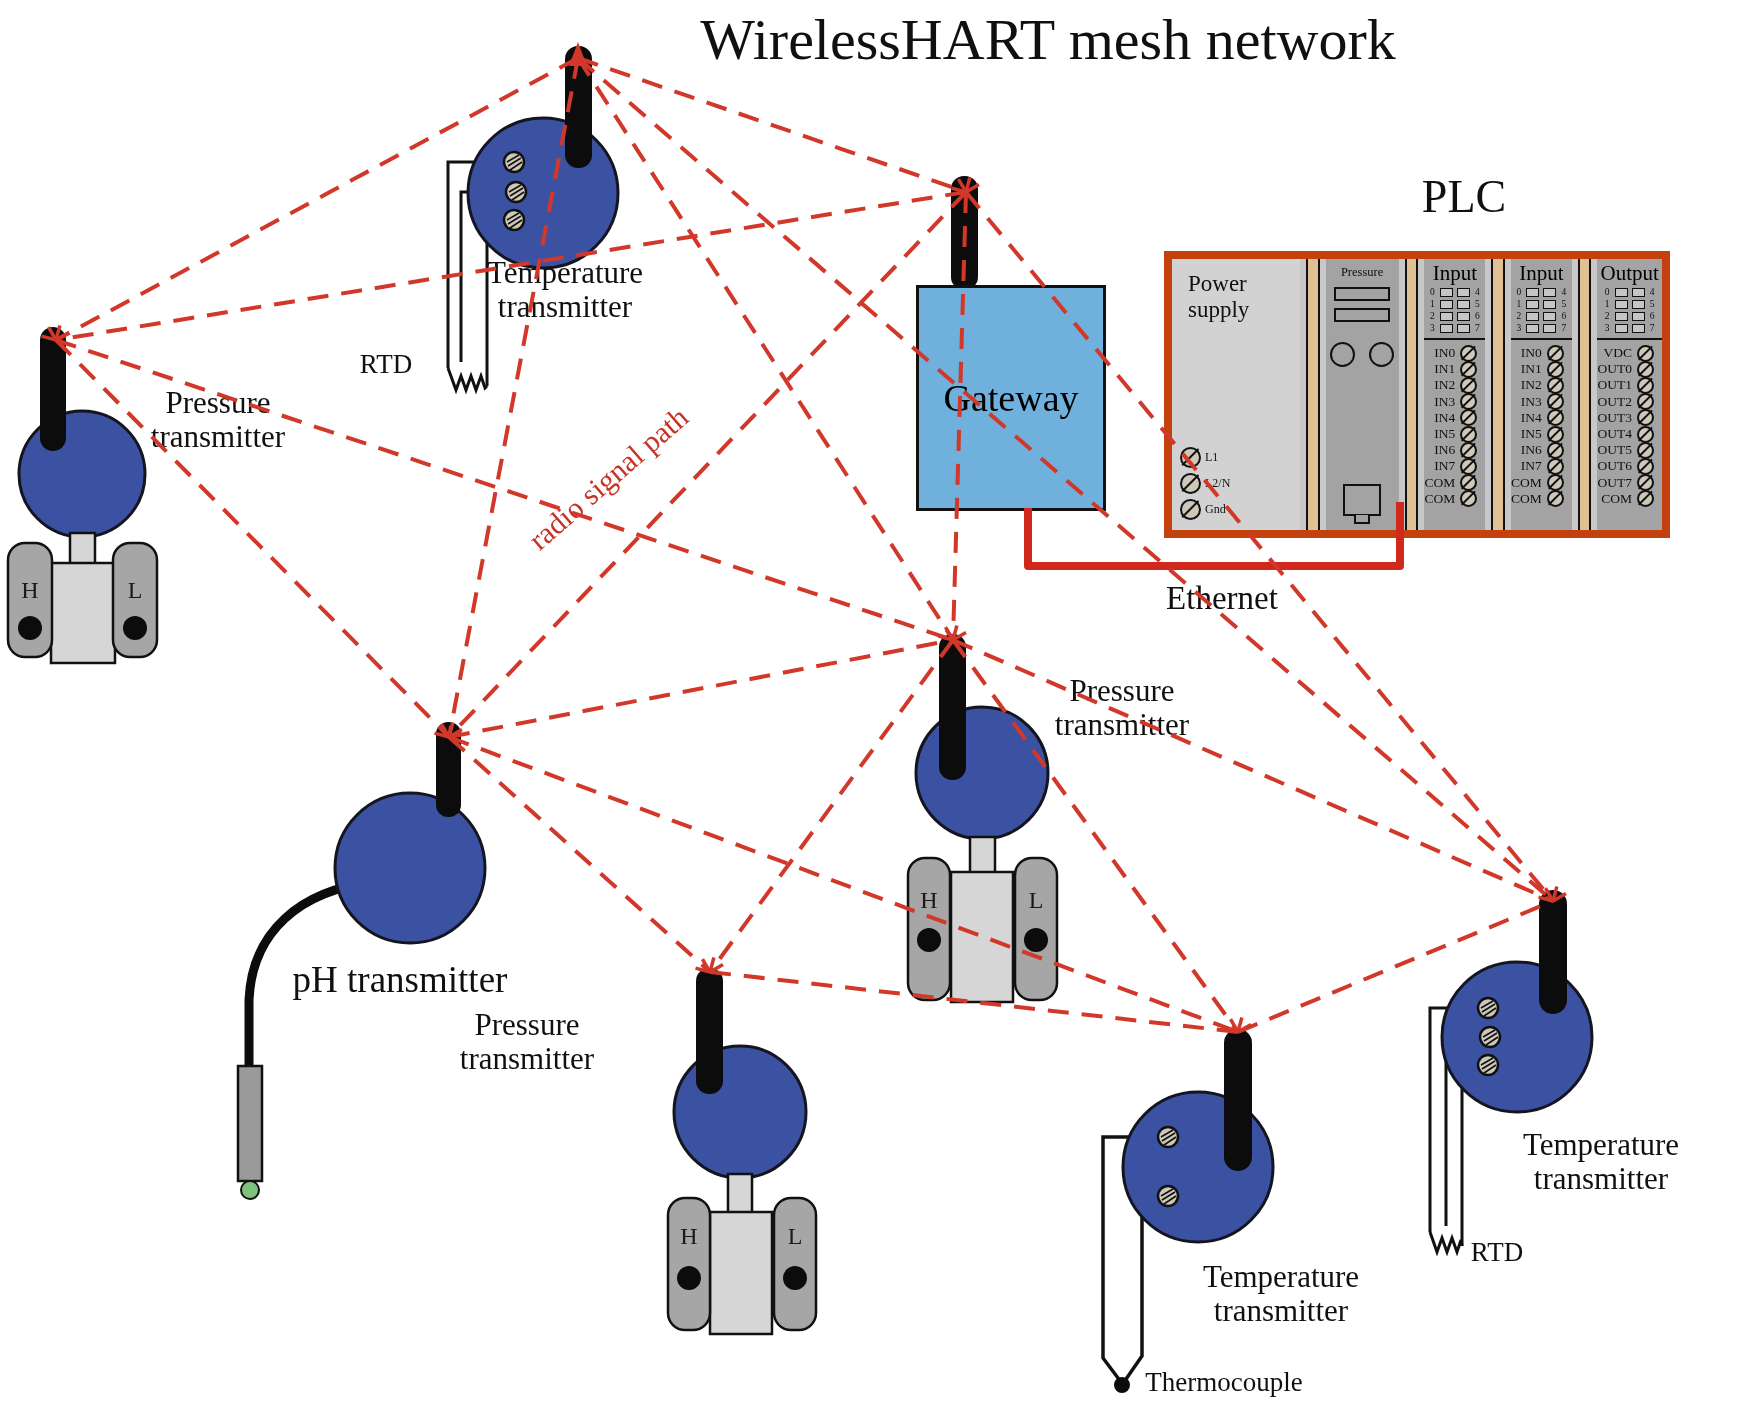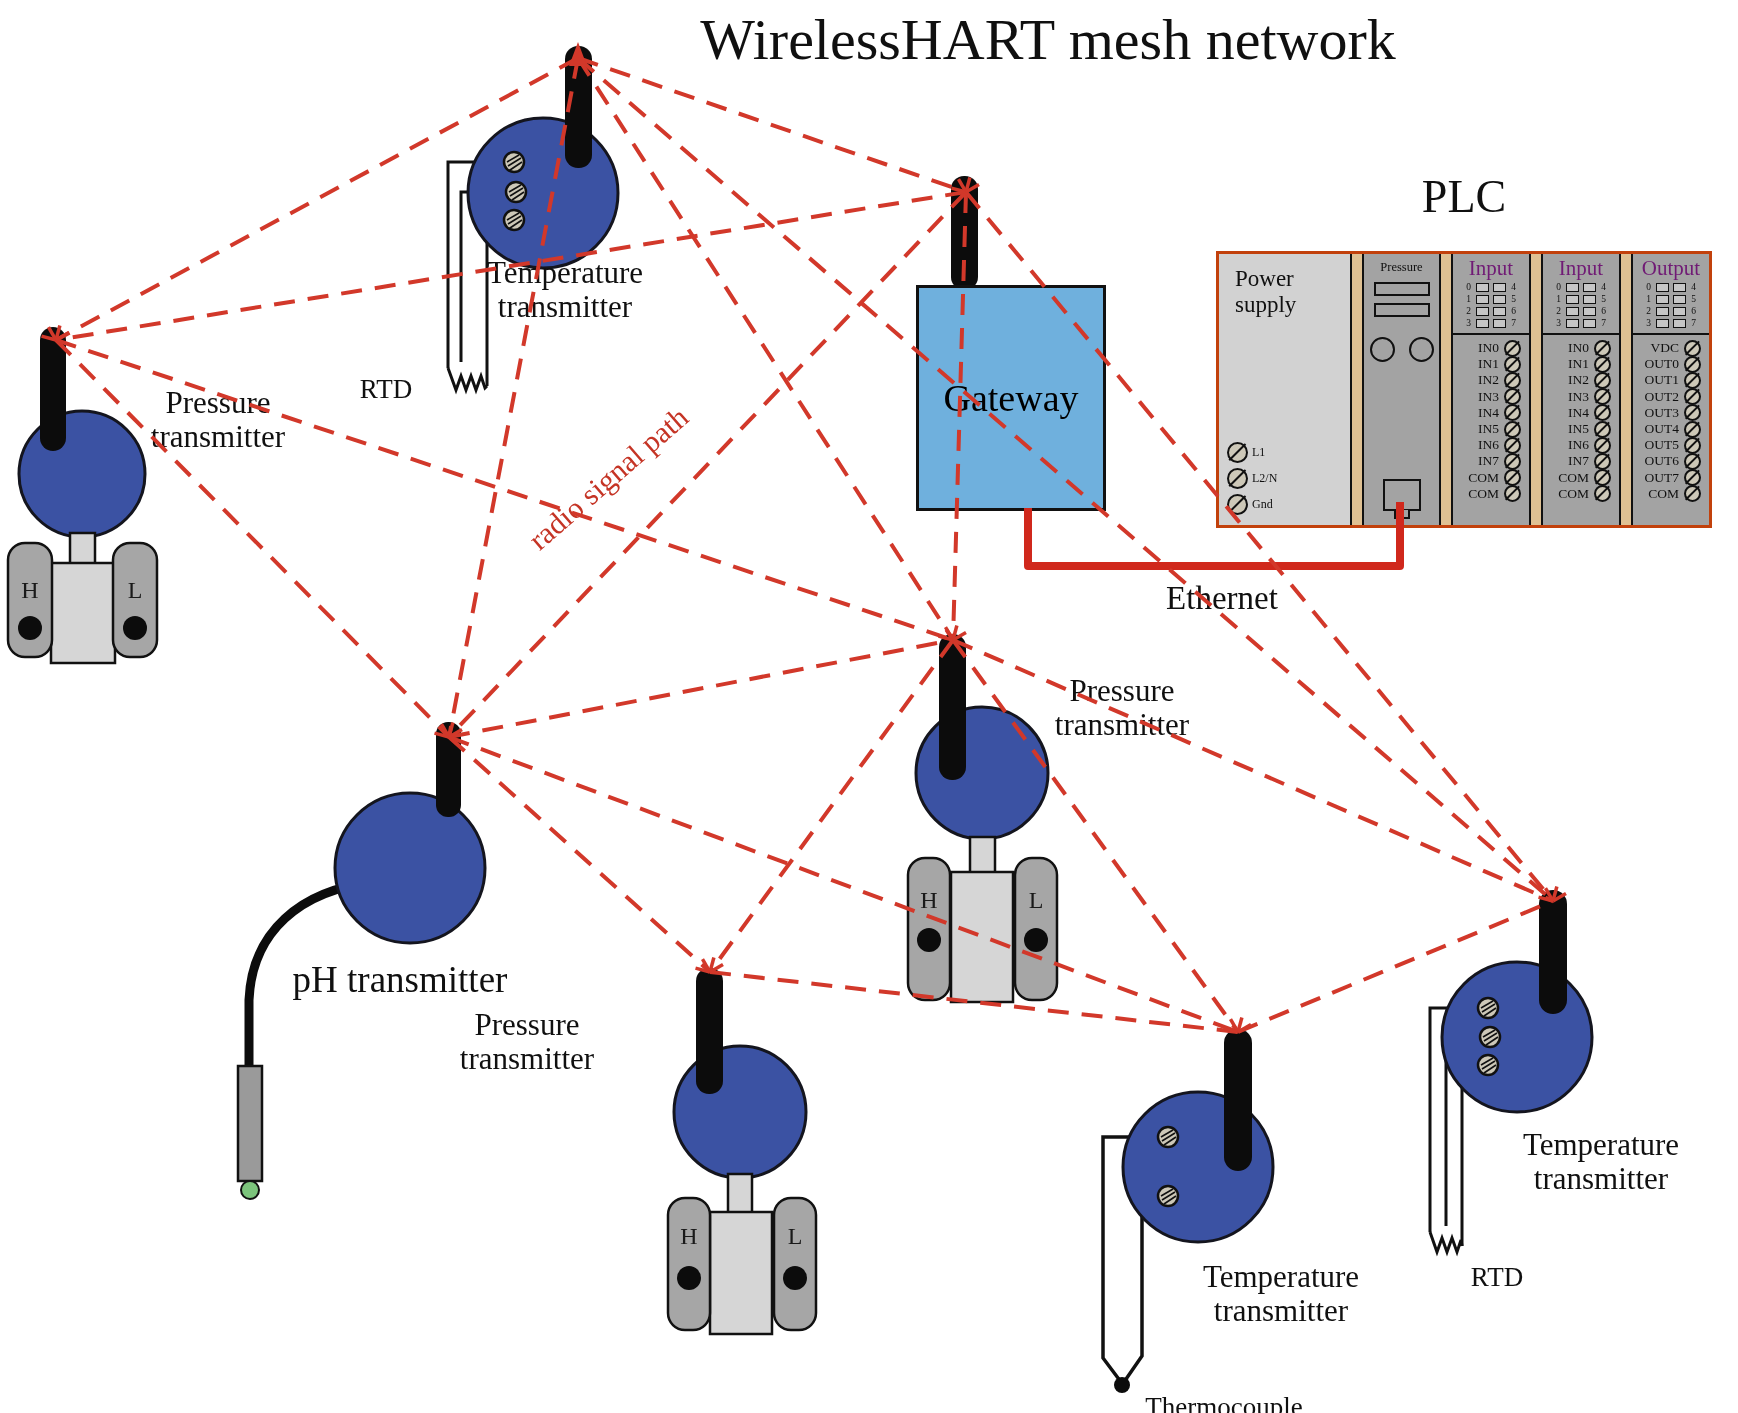--- a/index.html
+++ b/index.html
@@ -9,33 +9,33 @@
   #device-svg{z-index:1;}
   .html-layer{z-index:2;}
   #edge-svg{z-index:3;pointer-events:none;}
 
   
   .lbl{position:absolute;color:#101010;text-align:center;transform:translateX(-50%);
        line-height:1.1;white-space:nowrap;}
   .lbl-title{font-size:58px;}
   .lbl-dev{font-size:31px;}
   .lbl-ph{font-size:37px;}
-  .lbl-small{font-size:27px;margin-top:25px;}
+  .lbl-small{font-size:27px;}
   .lbl-plc{font-size:46px;}
   .lbl-eth{font-size:33px;}
   .lbl-radio{font-size:30px;color:#c53425;transform:translate(-50%,-50%) rotate(-41deg);}
 
   
   .gateway{position:absolute;left:916px;top:285px;width:184px;height:220px;
            background:#6fb0dd;border:3px solid #111;display:flex;align-items:center;
            justify-content:center;font-size:38px;color:#000000;}
 
   
-  .plc{position:absolute;left:1216px;top:251px;width:490px;height:271px;
-       background:#c8c8c8;border:3px solid #c2410c;display:flex;}
+  .plc{position:absolute;left:1164px;top:251px;width:490px;height:271px;
+       background:#c8c8c8;border:8px solid #c2410c;display:flex;gap:6px;}
   .plc .module{position:relative;height:100%;box-sizing:border-box;}
   .plc .ps{width:131px;background:#d2d2d2;}
   .plc .tan{width:14px;background:#dfc193;border-left:2px solid #111;border-right:2px solid #111;}
   .plc .proc{width:75px;background:#a3a3a3;}
   .plc .io{flex:1;background:#a3a3a3;}
   .ps-label{font-size:23px;line-height:1.15;padding:12px 0 0 16px;width:86px;color:#101010;}
   .ps-terms{position:absolute;left:8px;bottom:10px;display:flex;flex-direction:column;gap:5px;}
   .ps-term{display:flex;align-items:center;gap:4px;font-size:12px;color:#101010;}
   .screw{display:inline-block;width:13px;height:13px;border:2px solid #111;border-radius:50%;
          background:#cdc8b8;position:relative;flex:none;}
@@ -44,21 +44,21 @@
   .screw.big{width:17px;height:17px;}
   .screw.big::after{left:-3px;top:7px;width:23px;}
   .proc-label{font-size:12.5px;text-align:center;padding-top:6px;color:#101010;}
   .slot{width:52px;height:10px;border:2px solid #111;margin:7px auto 0 auto;}
   .proc-circles{display:flex;justify-content:center;gap:14px;margin-top:20px;}
   .proc-circles div{width:21px;height:21px;border:2.5px solid #111;border-radius:50%;}
   .jack{position:absolute;left:50%;bottom:14px;transform:translateX(-50%);
         width:34px;height:28px;border:2.5px solid #111;}
   .jack::after{content:'';position:absolute;left:50%;bottom:-10px;transform:translateX(-50%);
         width:12px;height:7px;border:2.5px solid #111;border-top:none;background:#a3a3a3;}
-  .io-head{font-size:21px;text-align:center;margin-top:2px;color:#701a75;}
+  .io-head{font-size:21px;text-align:center;margin-top:2px;color:#000000;}
   .ledgrid{display:flex;flex-direction:column;gap:2px;align-items:center;margin-top:1px;}
   .ledrow{display:flex;align-items:center;gap:4px;}
   .ledrow .d{font-size:9.5px;color:#101010;width:7px;text-align:center;}
   .ledrow .sq{width:11px;height:7px;border:1.6px solid #111;background:#c6c6c6;}
   .io-div{border-top:2px solid #111;margin-top:5px;}
   .io-rows{display:flex;flex-direction:column;padding:5px 8px 0 0;}
   .io-row{display:flex;justify-content:flex-end;align-items:center;gap:5px;height:16.2px;}
   .io-row .t{font-size:13.5px;color:#101010;}
 </style>
 </head>

